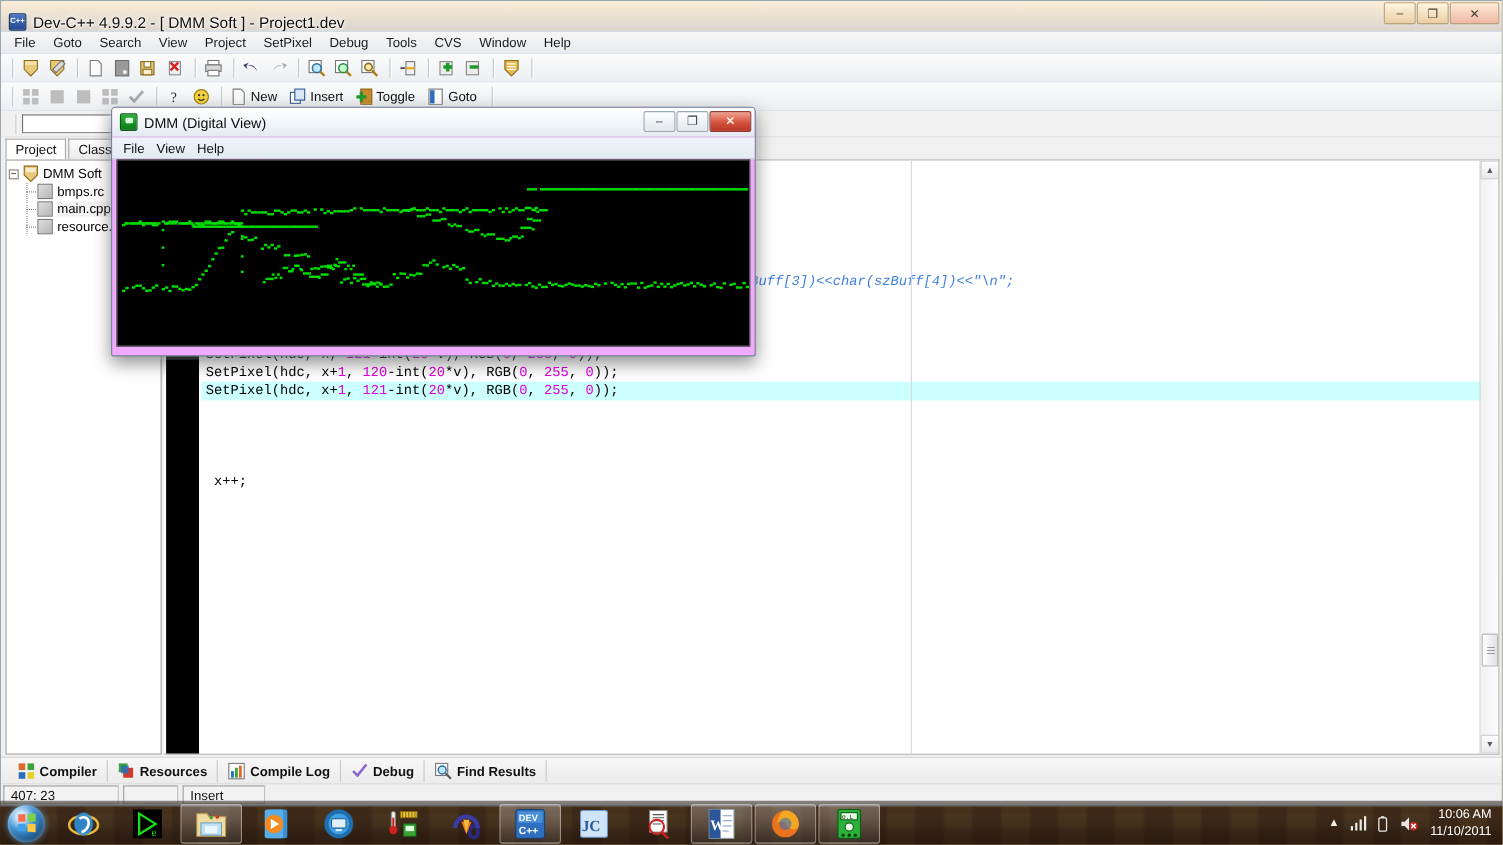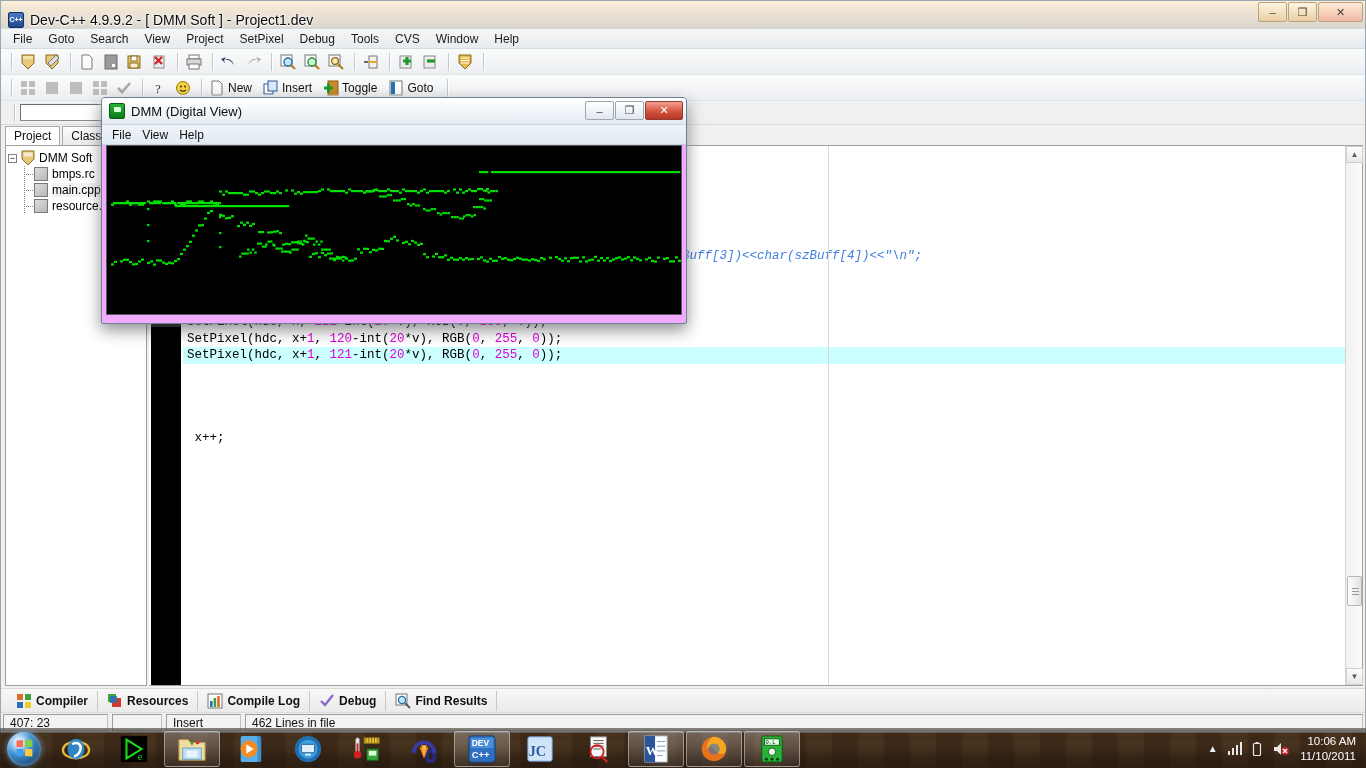--- a/index.html
+++ b/index.html
@@ -586,21 +586,20 @@
             <path d="M10 10l5 5" stroke="#5a5a5a" stroke-width="2"></path>
           </svg>
         <span>Find Results</span>
       </div>
     </div>
 
     <div class="statusbar">
       <div class="sfield" style="width:105px">407: 23</div>
       <div class="sfield" style="width:50px"></div>
       <div class="sfield" style="width:75px">Insert</div>
-      <div class="sfield" style="flex:1">462 Lines in file</div>
     </div>
   </div>
 
   <div id="dmm">
     <div class="dmm-title">
       <div class="dmm-icon"></div>
       <div class="dmm-tt">DMM (Digital View)</div>
       <div class="dmm-caps">
         <div class="dcap">–</div>
         <div class="dcap">❐</div>

